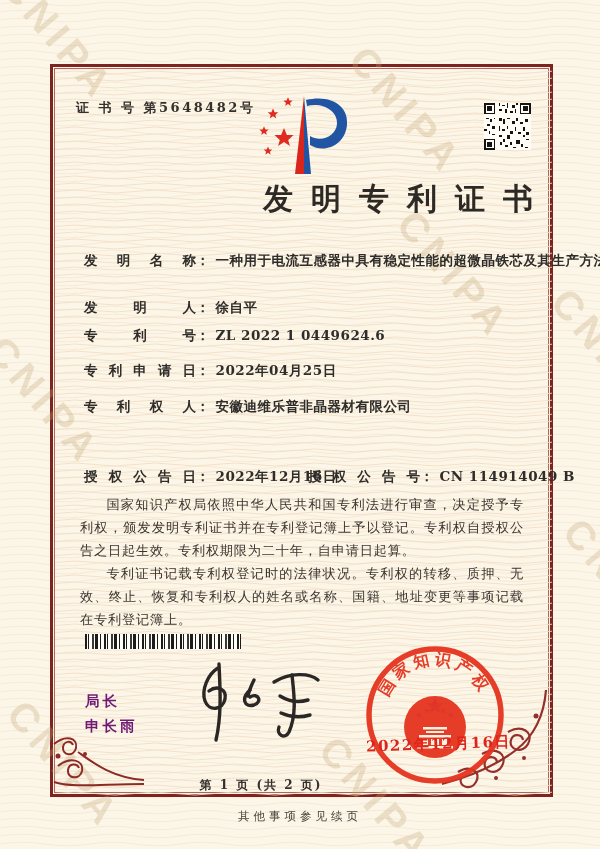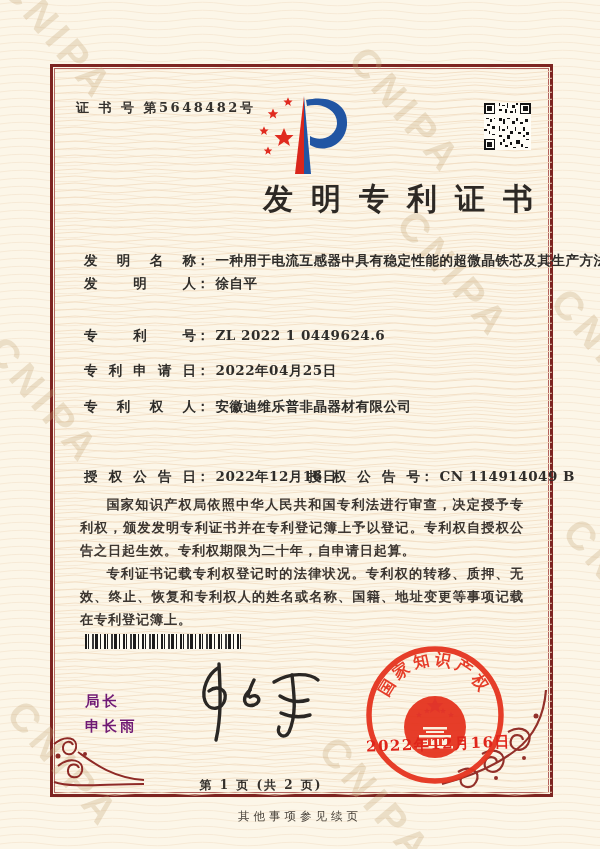--- a/index.html
+++ b/index.html
@@ -49,21 +49,21 @@
 
   .frow { left:84px; width:445px; height:20px; font-size:13.5px; font-weight:600; white-space:nowrap; }
   .flabel { display:inline-block; width:112px; text-align:justify; text-align-last:justify; vertical-align:top; }
   .fcolon { display:inline-block; margin-right:6px; }
   .fval { letter-spacing:.5px; }
   .fgroup { position:absolute; top:0; white-space:nowrap; }
   .fgroup .flabel2 { display:inline-block; width:112px; text-align:justify; text-align-last:justify; }
 
   .legal { left:80px; top:493px; width:444px; font-size:13.2px; line-height:23px;
            letter-spacing:.8px; text-align:justify; color:#3b3530; font-weight:500; }
-  .legal p { text-indent:2em;font-weight:bold; }
+  .legal p { text-indent:2em; }
 
   .barcode {
     left:85px; top:634px; width:156px; height:15px;
     background:repeating-linear-gradient(90deg,
       #1c1c1c 0 2px,#fffdf4 2px 3px,#1c1c1c 3px 4px,#fffdf4 4px 7px,
       #3a3a3a 7px 9px,#fffdf4 9px 10px,#1c1c1c 10px 13px,#fffdf4 13px 15px,
       #1c1c1c 15px 16px,#fffdf4 16px 19px);
   }
 
   .signer { left:85px; top:688px; font-size:14.5px; font-weight:700; letter-spacing:3px; color:#701a75; line-height:25px; }
@@ -209,21 +209,21 @@
         <rect x="26" y="22" width="2" height="1"></rect>
         <rect x="24" y="20" width="1" height="1"></rect>
     </g>
   </svg>
 
   <div class="abs doc-title">发明专利证书</div>
 
   <div class="abs frow" style="top:252px">
     <span class="flabel">发明名称</span><span class="fcolon">：</span><span class="fval">一种用于电流互感器中具有稳定性能的超微晶铁芯及其生产方法</span>
   </div>
-  <div class="abs frow" style="top:275px">
+  <div class="abs frow" style="top:299px">
     <span class="flabel">发明人</span><span class="fcolon">：</span><span class="fval">徐自平</span>
   </div>
   <div class="abs frow" style="top:327px">
     <span class="flabel">专利号</span><span class="fcolon">：</span><span class="fval">ZL 2022 1 0449624.6</span>
   </div>
   <div class="abs frow" style="top:362px">
     <span class="flabel">专利申请日</span><span class="fcolon">：</span><span class="fval">2022年04月25日</span>
   </div>
   <div class="abs frow" style="top:398px">
     <span class="flabel">专利权人</span><span class="fcolon">：</span><span class="fval">安徽迪维乐普非晶器材有限公司</span>

